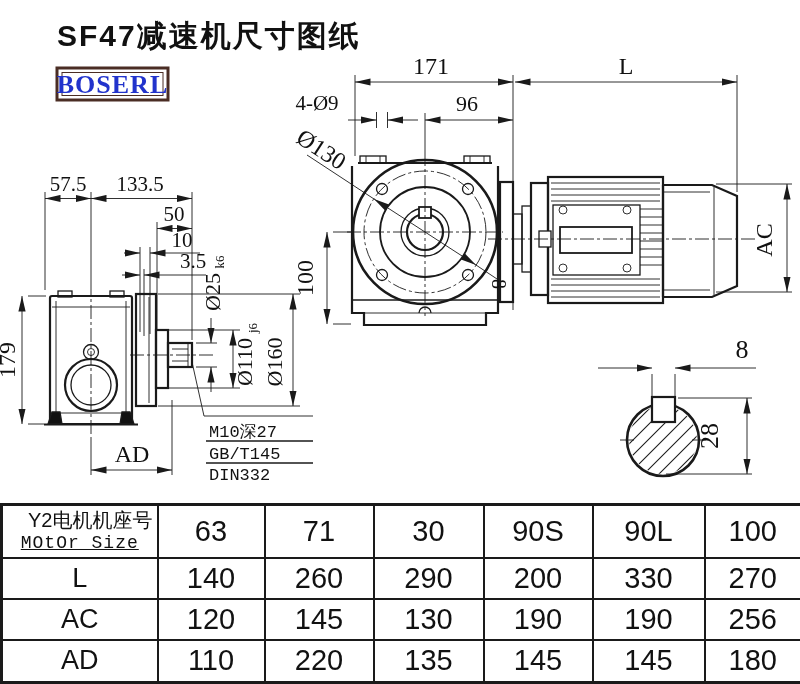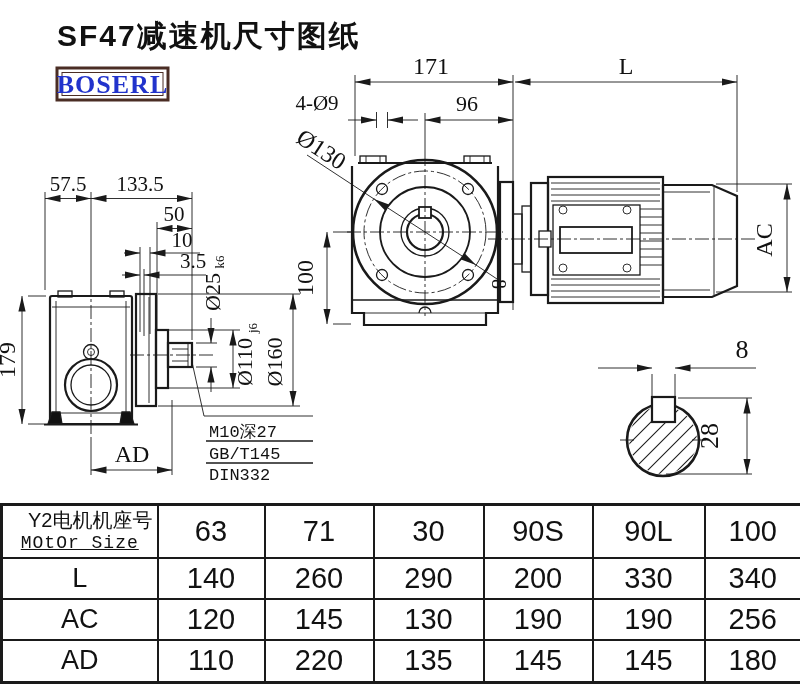--- a/index.html
+++ b/index.html
@@ -299,21 +299,21 @@
     <td class="size">90L</td>
     <td class="size">100</td>
   </tr>
   <tr style="height:40px">
     <td class="lab">L</td>
     <td class="val">140</td>
     <td class="val">260</td>
     <td class="val">290</td>
     <td class="val">200</td>
     <td class="val">330</td>
-    <td class="val">340</td>
+    <td class="val">270</td>
   </tr>
   <tr style="height:40px">
     <td class="lab">AC</td>
     <td class="val">120</td>
     <td class="val">145</td>
     <td class="val">130</td>
     <td class="val">190</td>
     <td class="val">190</td>
     <td class="val">256</td>
   </tr>

